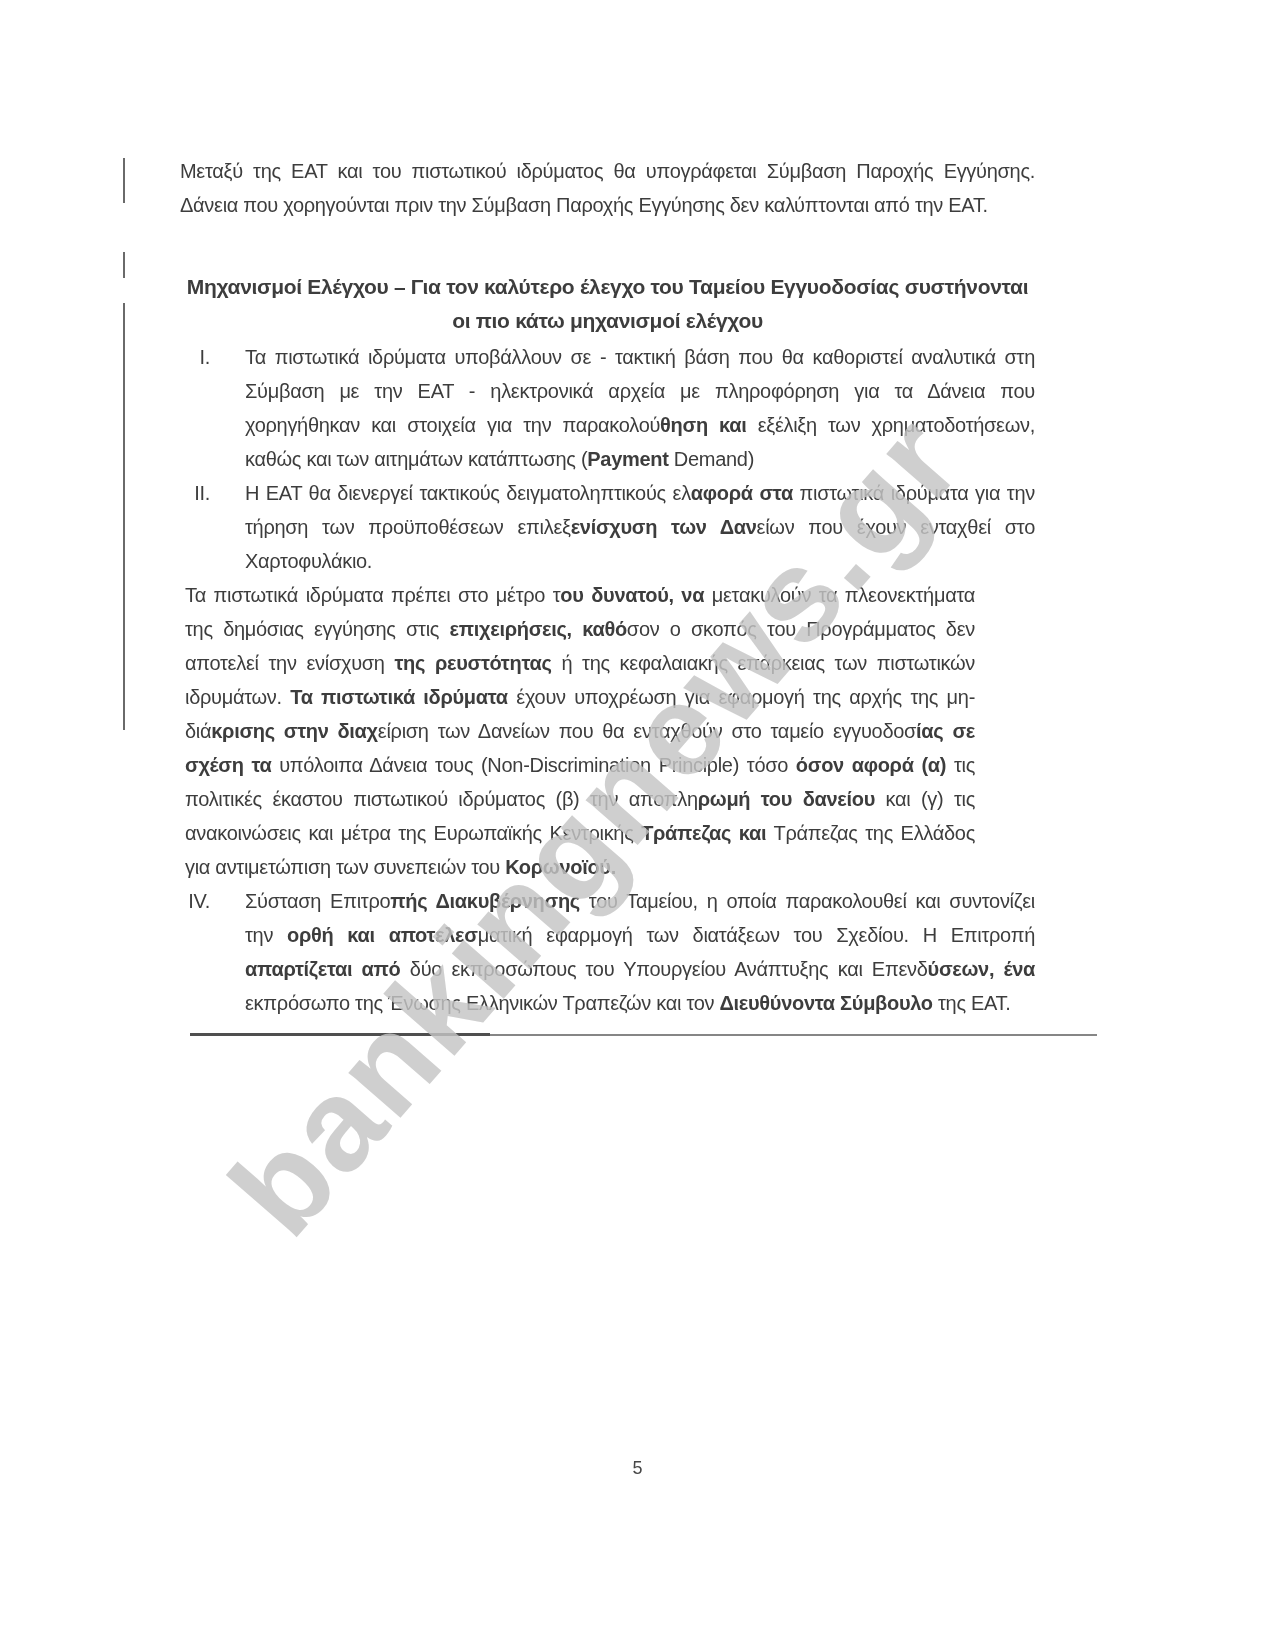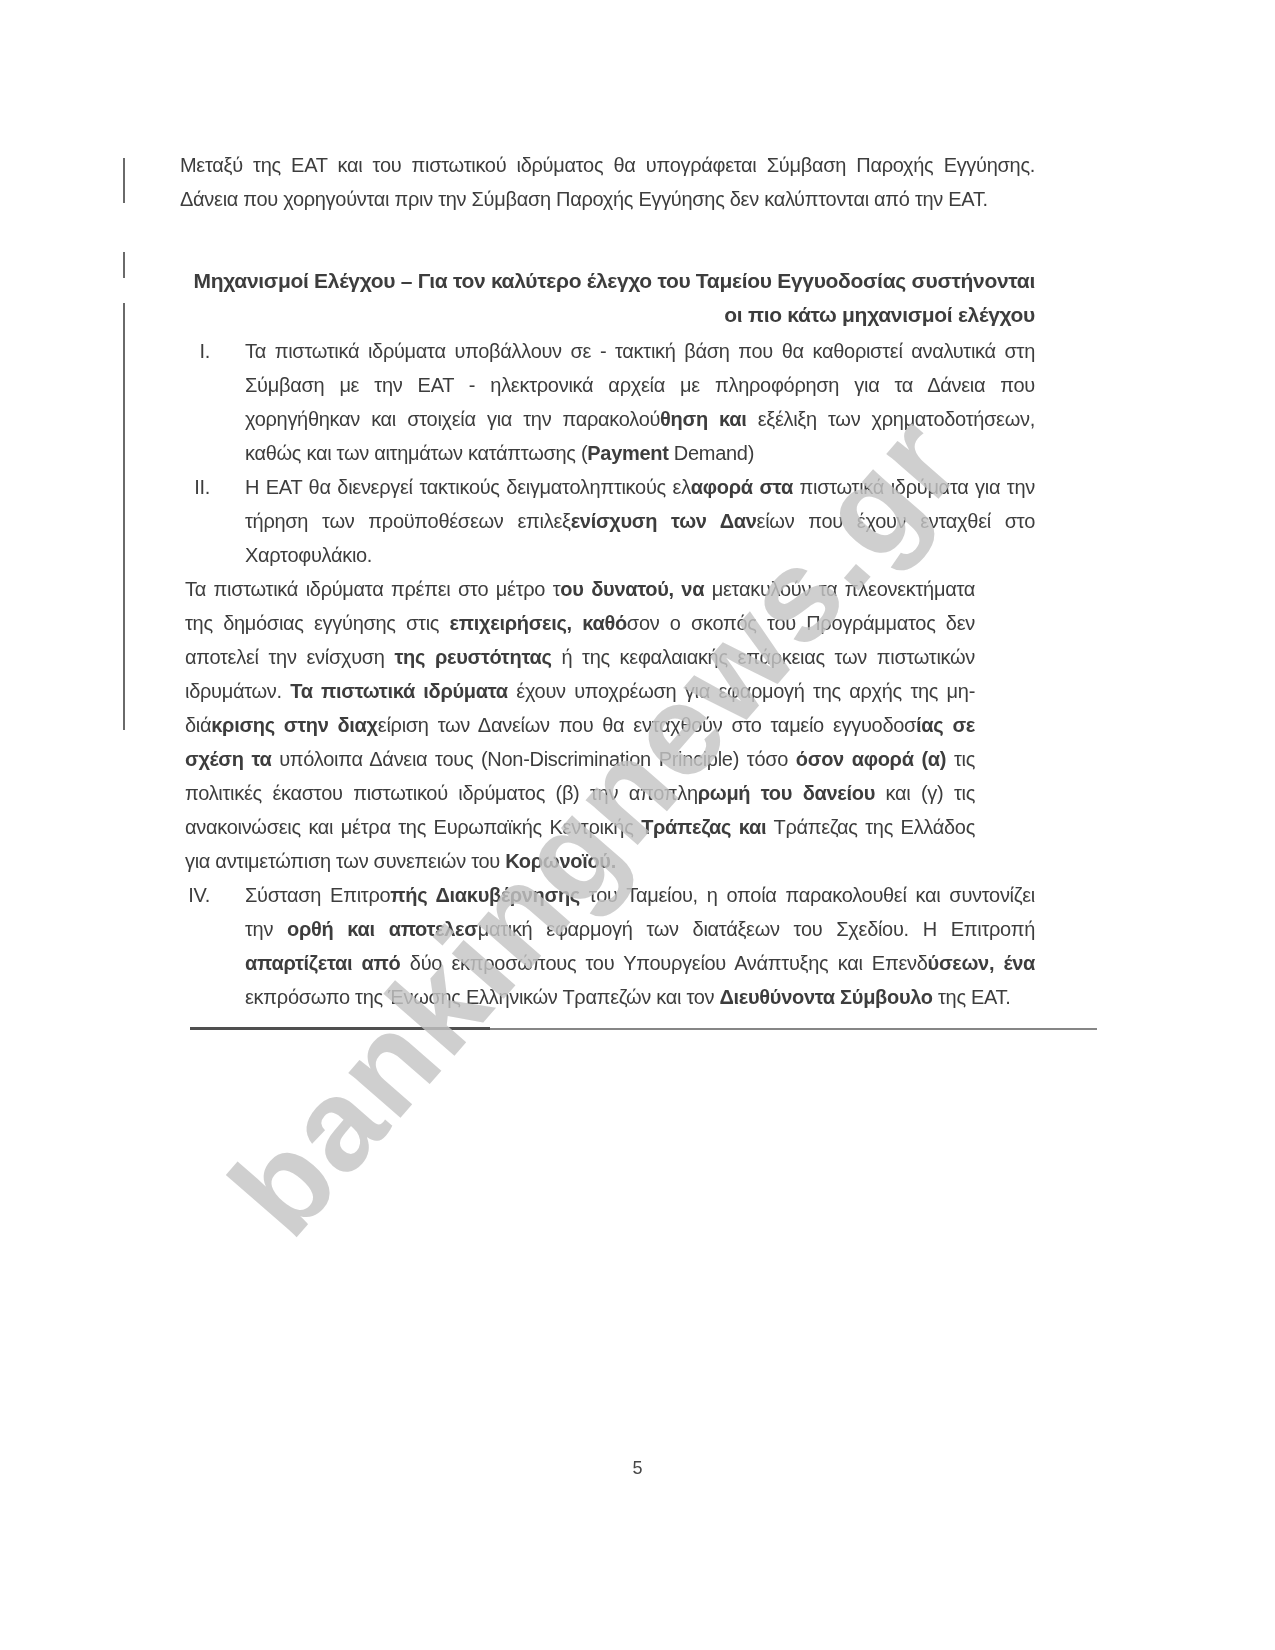--- a/index.html
+++ b/index.html
@@ -19,36 +19,36 @@
     width: 2px;
     background: #6a6a6a;
   }
   .bar-1 { top: 158px; height: 45px; }
   .bar-2 { top: 252px; height: 26px; }
   .bar-3 { top: 303px; height: 427px; }
 
   .content {
     position: absolute;
     left: 150px;
-    top: 148px;
+    top: 154px;
     width: 885px;
     font-size: 20px;
     line-height: 34px;
     letter-spacing: -0.3px;
     z-index: 1;
   }
   .intro {
     margin: 0 0 0 30px;
     text-align: justify;
   }
   .heading {
     margin: 48px 0 2px 30px;
     font-weight: bold;
     font-size: 21px;
-    text-align: right;
+    text-align: center;
   }
   .list-row { display: flex; }
   .marker {
     flex: none;
     width: 60px;
     text-align: right;
   }
   .item-text {
     flex: none;
     margin-left: 35px;

